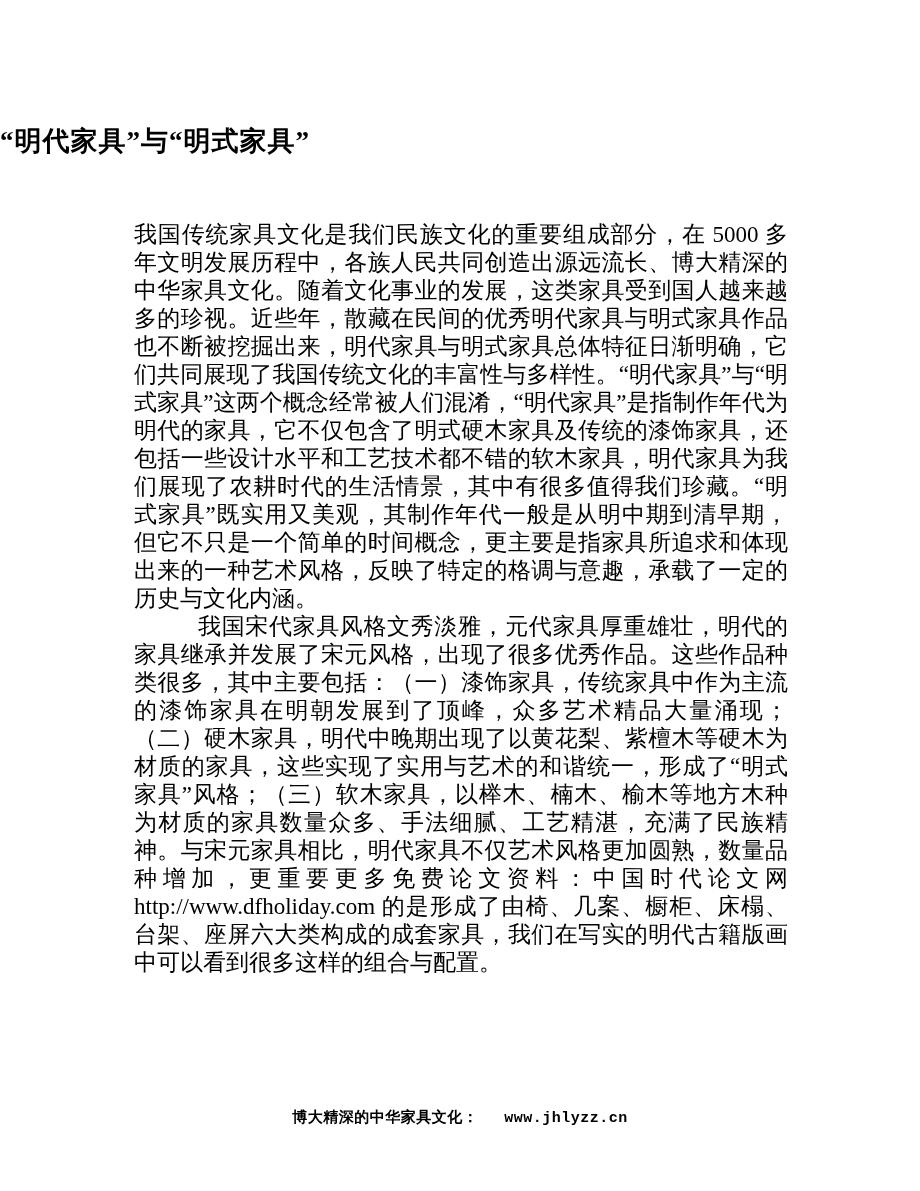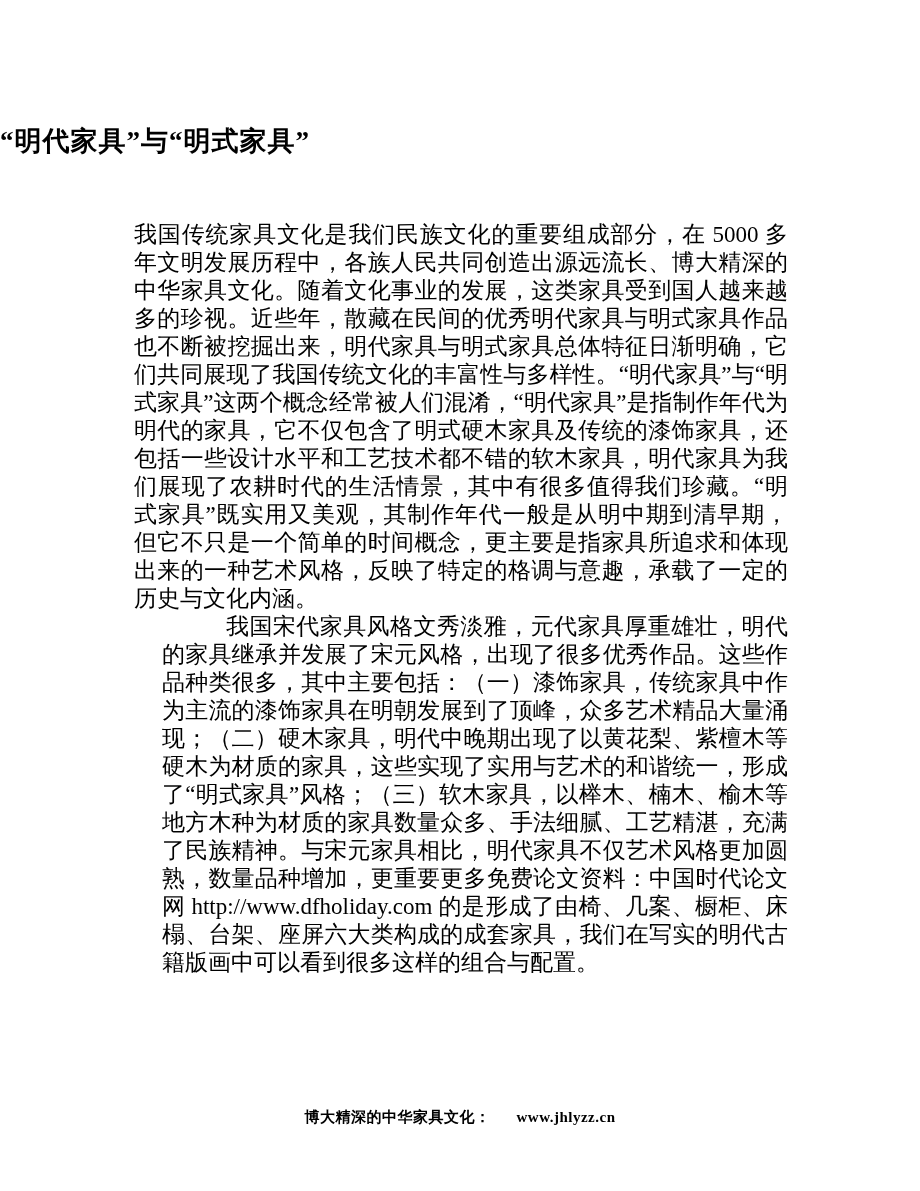--- a/index.html
+++ b/index.html
@@ -36,35 +36,34 @@
     line-height: 28px;
     text-align: justify;
     text-justify: inter-ideograph;
   }
   .content p {
     margin: 0;
     padding: 0;
   }
   .content p.indent {
     text-indent: 64px;
-    margin-left: 28px;
   }
   .footer {
     position: absolute;
     top: 1108px;
     left: 0;
     width: 100%;
     text-align: center;
     font-size: 15px;
     font-weight: bold;
     letter-spacing: 0.5px;
   }
   .footer .footer-url {
     margin-left: 26px;
-    font-family: Liberation Serif, serif;
+    font-family: Liberation Mono, monospace;
   }
 </style>
 </head>
 <body>
 
 <div class="page">
 
   <h1 class="title">“明代家具”与“明式家具”</h1>
 
   <div class="content">

